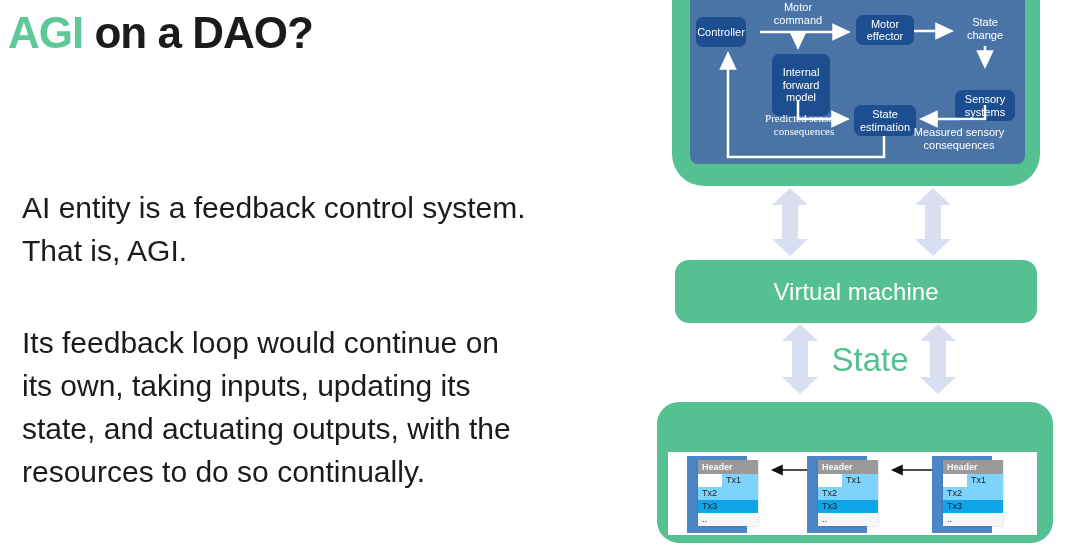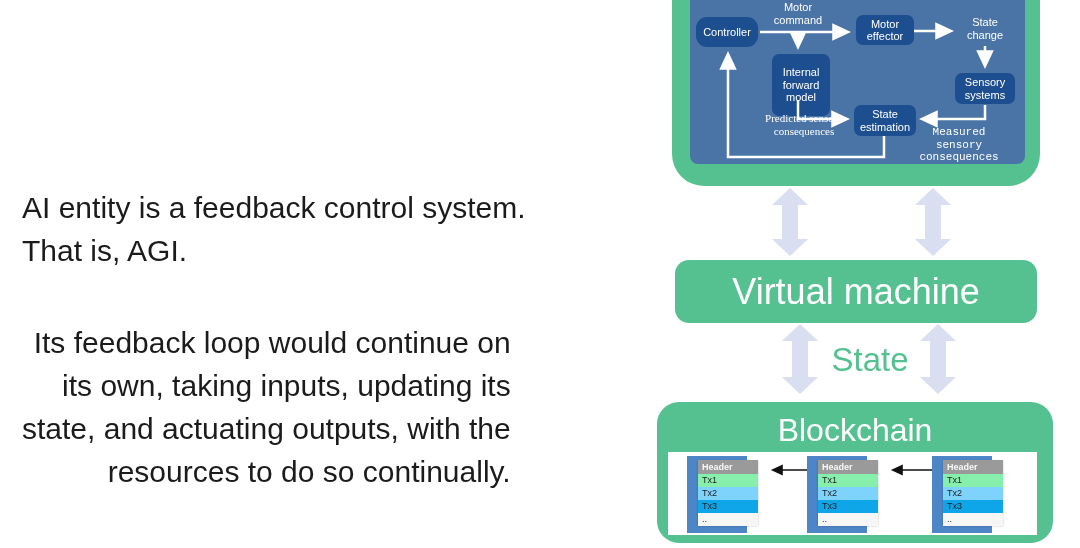--- a/index.html
+++ b/index.html
@@ -15,106 +15,106 @@
   body{font-family:"Liberation Sans",sans-serif;}
   .slide{position:relative;width:1080px;height:548px;background:#fff;overflow:hidden;}
 
   
   .title{position:absolute;left:8px;top:8px;font-size:44px;font-weight:bold;
          letter-spacing:-1px;color:#1b1b1b;white-space:nowrap;}
   .title .t-green{color:var(--title-green);}
   .body-text{position:absolute;left:22px;font-size:30px;color:#1b1b1b;
              line-height:43px;white-space:pre-line;}
   #para1{top:186px;}
-  #para2{top:321px;text-align:right;}
+  #para2{top:321px;}
 
   
   .fb-container{position:absolute;left:672px;top:-42px;width:368px;height:228px;
                 background:var(--accent-green);border-radius:32px;}
   .fb-blue{position:absolute;left:18px;top:36px;right:15px;bottom:22px;
            background:var(--diagram-bg-blue);border-radius:0 0 8px 8px;}
   .node{position:absolute;background:var(--node-blue);color:#fff;border-radius:7px;
         font-size:11px;line-height:12.5px;display:flex;align-items:center;
         justify-content:center;text-align:center;white-space:pre-line;z-index:3;}
   .fb-label{position:absolute;color:#fff;font-size:11px;line-height:12.5px;
             text-align:center;white-space:pre-line;z-index:3;}
 
   
   .overlay{position:absolute;left:0;top:0;width:1080px;height:548px;
            pointer-events:none;z-index:4;}
 
   
   .vm-box{position:absolute;left:675px;top:260px;width:362px;height:63px;
           background:var(--accent-green);border-radius:14px;color:#fff;
-          font-size:36px;display:flex;align-items:center;justify-content:center;}
+          font-size:24px;display:flex;align-items:center;justify-content:center;}
   .state-label{position:absolute;left:800px;top:341px;width:140px;height:38px;
                color:var(--accent-green);font-size:33px;text-align:center;line-height:38px;}
 
   
   .bc-container{position:absolute;left:657px;top:402px;width:396px;height:141px;
                 background:var(--accent-green);border-radius:22px;}
   .bc-title{position:absolute;left:0;top:10px;width:100%;text-align:center;
             color:#fff;font-size:32px;}
   .bc-panel{position:absolute;left:11px;top:50px;right:16px;bottom:8px;background:#fff;}
   .block{position:absolute;top:456px;width:60px;height:77px;background:var(--block-blue);z-index:3;padding-left:32px;}
   .tbl{position:absolute;left:11px;top:4px;width:60px;height:65px;background:#fff;
        box-shadow:0 1px 2px rgba(0,0,0,.25);}
   .tr{height:13px;line-height:13px;font-size:9px;padding-left:4px;color:#222;
       overflow:hidden;white-space:nowrap;}
   .tr.th{height:14px;line-height:14px;background:#9a9a9a;color:#f8f8f8;font-weight:bold;}
-  .tr.r0{background:#86efac;}
+  .tr.r0{background:#7dd3fc;margin-left:24px;}
   .tr.r1{background:#7dd3fc;}
   .tr.r2{background:#0ea5e9;}
   .tr.r3{background:#f6f6f6;}
 </style>
 </head>
 <body>
 
 <div class="slide">
 
+  <h1 class="title"><span class="t-green">AGI</span><span> on a DAO?</span></h1>
 
   <p class="body-text" id="para1">AI entity is a feedback control system.
 That is, AGI.</p>
   <p class="body-text" id="para2">Its feedback loop would continue on
 its own, taking inputs, updating its
 state, and actuating outputs, with the
 resources to do so continually.</p>
 
   <div class="fb-container">
     <div class="fb-blue"></div>
   </div>
 
-  <div class="node" style="left:696px;top:17px;width:62px;height:30px;border-radius:11px;">Controller</div>
+  <div class="node" style="left:696px;top:17px;width:50px;height:30px;">Controller</div>
   <div class="node" style="left:856px;top:15px;width:58px;height:30px;">Motor
 effector</div>
   <div class="node" style="left:772px;top:54px;width:58px;height:62px;">Internal
 forward
 model</div>
-  <div class="node" style="left:955px;top:73px;width:60px;height:31px;">Sensory
+  <div class="node" style="left:955px;top:90px;width:60px;height:31px;">Sensory
 systems</div>
   <div class="node" style="left:854px;top:105px;width:62px;height:31px;">State
 estimation</div>
 
   <div class="fb-label" style="left:763px;top:1px;width:70px;">Motor
 command</div>
   <div class="fb-label" style="left:957px;top:16px;width:56px;">State
 change</div>
   <div class="fb-label" style="left:754px;top:112px;width:100px;font-family:Liberation Serif, serif;">Predicted sensory
 consequences</div>
-  <div class="fb-label" style="left:909px;top:126px;width:100px;font-family:Liberation Mono, monospace;">Measured sensory
+  <div class="fb-label" style="left:909px;top:126px;width:100px;">Measured sensory
 consequences</div>
 
   <div class="vm-box">
     <span>Virtual machine</span>
   </div>
 
   <div class="state-label">State</div>
 
   <div class="bc-container">
-    <div class="bc-title">Blockchain</div>
     <div class="bc-panel"></div>
   </div>
 
   <div class="block" style="left:687px;">
     <div class="tbl">
       <div class="tr th">Header</div>
       <div class="tr r0">Tx1</div>
       <div class="tr r1">Tx2</div>
       <div class="tr r2">Tx3</div>
       <div class="tr r3">..</div>

